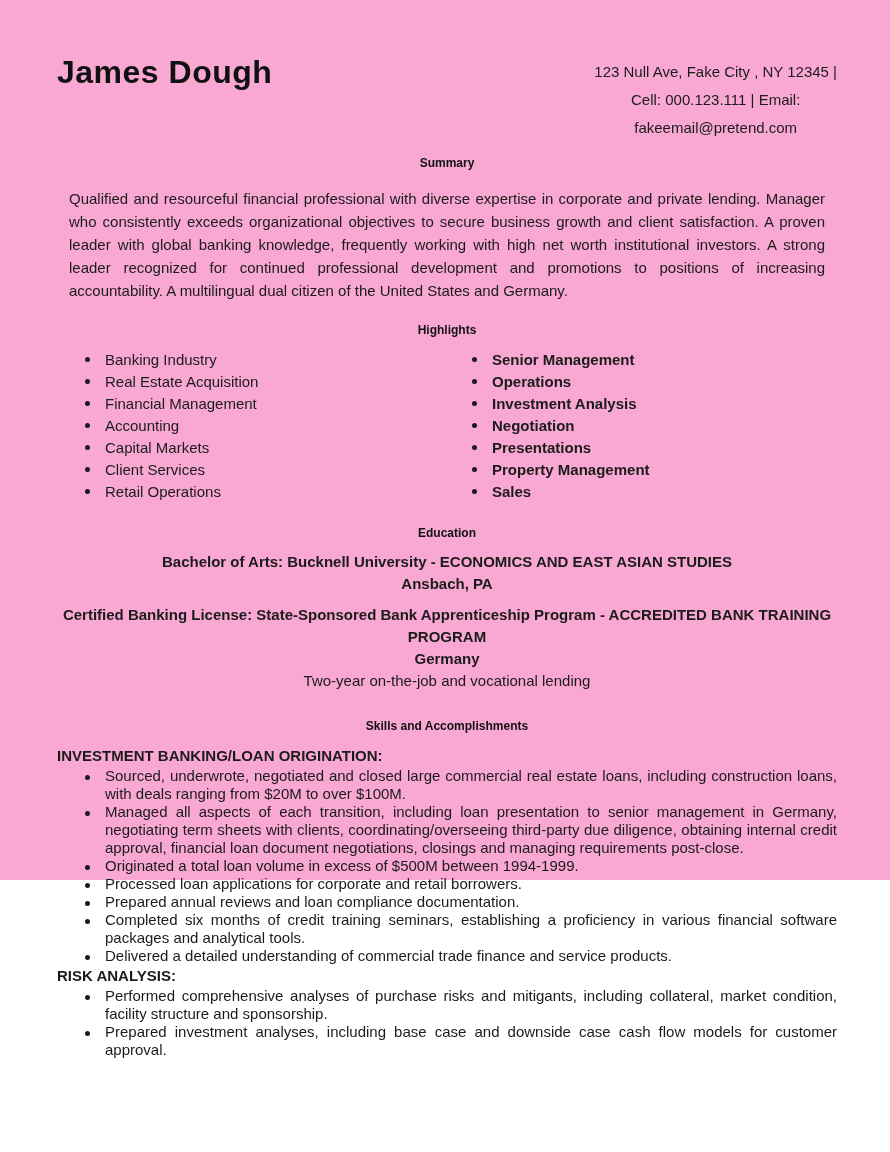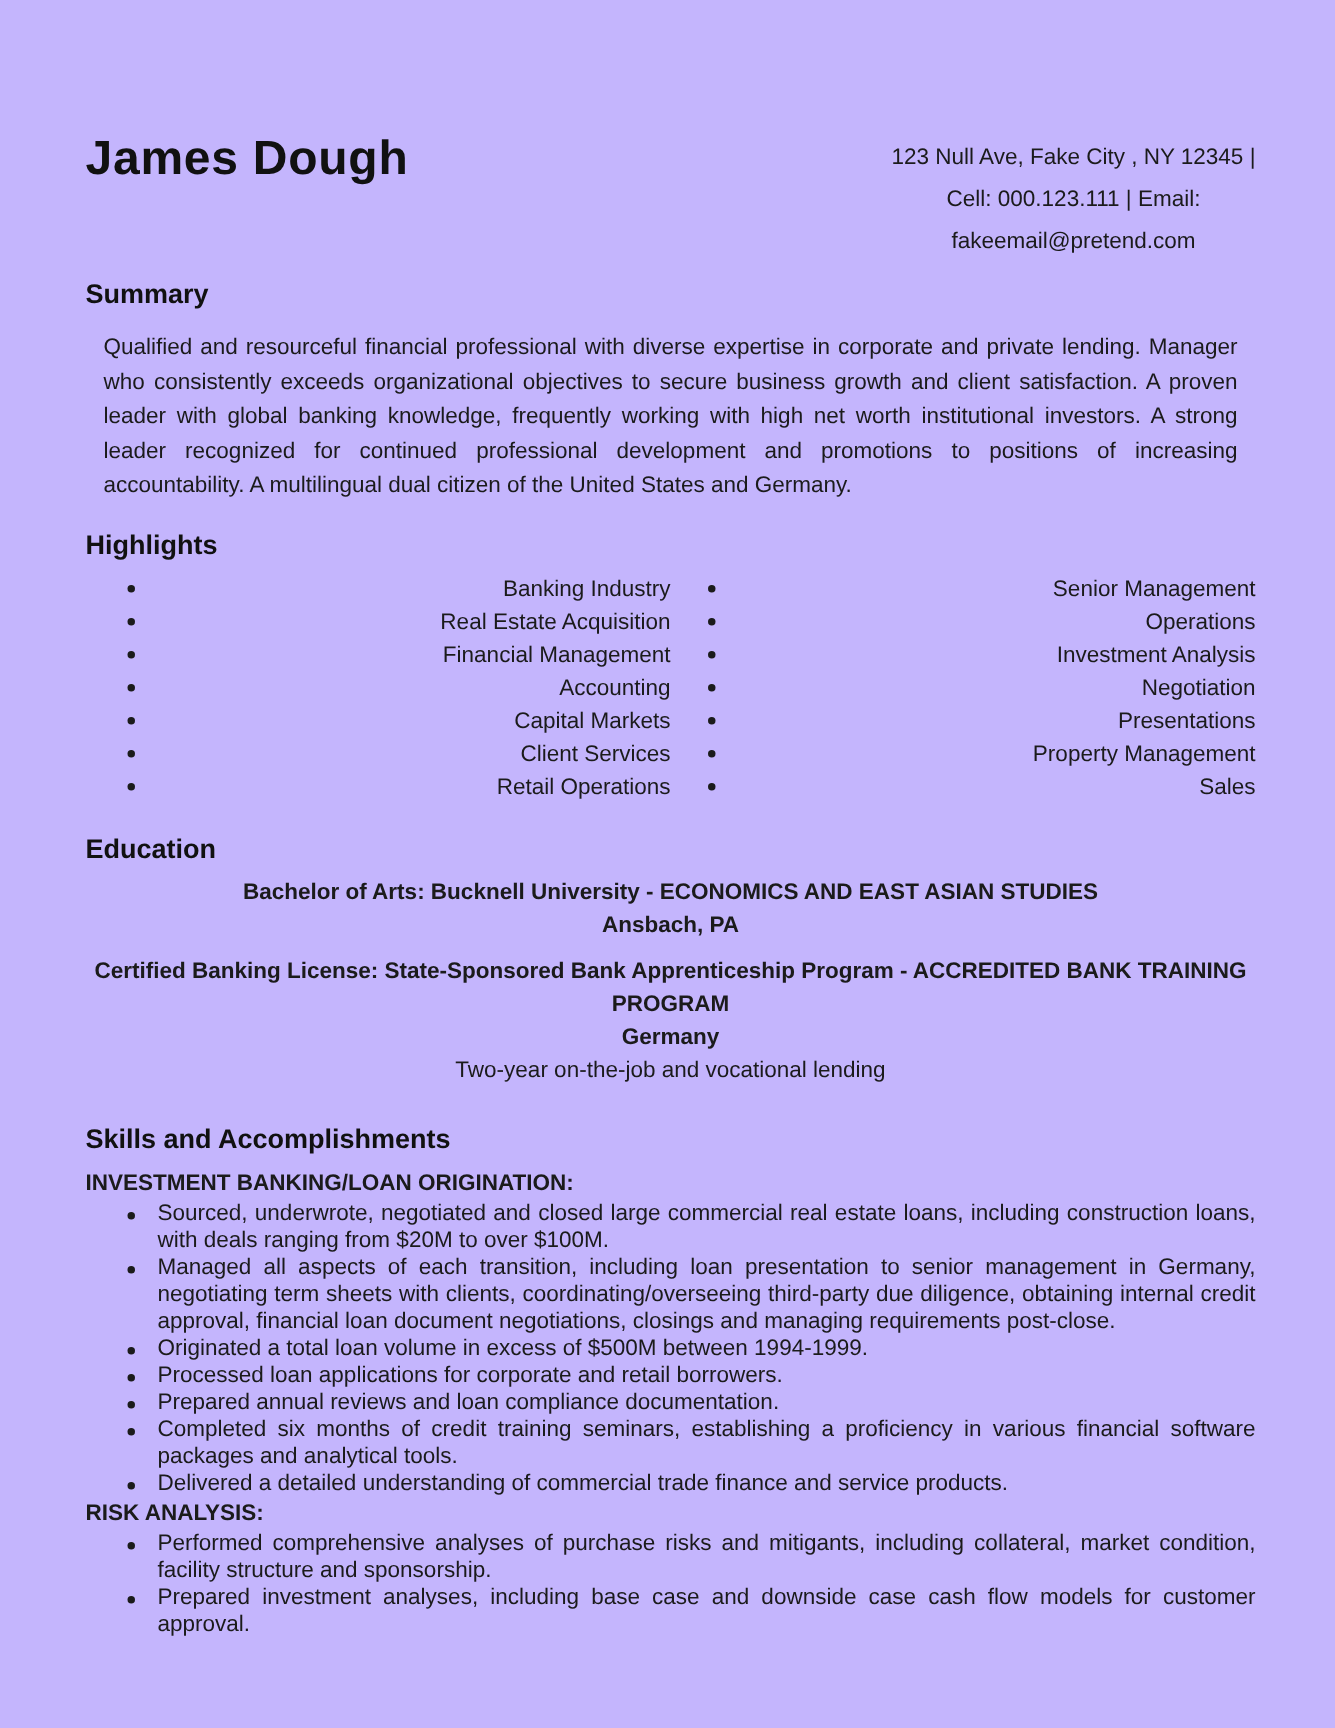--- a/index.html
+++ b/index.html
@@ -8,47 +8,47 @@
     height: 1152px;
     background: #ffffff;
     color: #1b1b1b;
     font-family: "Liberation Sans", "DejaVu Sans", sans-serif;
     font-size: 15px;
     overflow: hidden;
   }
   .page {
     box-sizing: border-box;
     width: 890px;
-    height: 1152px;
-    padding: 86px 53px 0 57px;
-    background: #c4b5fd;
+    height: 880px;
+    padding: 53px 53px 0 57px;
+    background: #f9a8d4;
   }
   
   .header { display: flex; justify-content: space-between; align-items: flex-start; }
   .name {
     margin: 0;
     font-size: 32px;
     line-height: 38px;
     font-weight: bold;
     color: #111111;
     letter-spacing: 0.5px;
   }
   .contact {
     text-align: center;
     font-size: 15px;
     line-height: 28px;
     margin-top: 5px;
     color: #1b1b1b;
   }
   
   h2.sec-heading {
-    font-size: 18px;
+    font-size: 12px;
     line-height: 24px;
     font-weight: bold;
-    text-align: left;
+    text-align: center;
     color: #111111;
     margin: 0;
   }
   .summary h2.sec-heading   { margin: 9px 0 3px 0; }
   .highlights h2.sec-heading{ margin: 16px 0 7px 0; }
   .education h2.sec-heading { margin: 18px 0 6px 0; }
   .skills h2.sec-heading    { margin: 22px 0 7px 0; }
 
   .summary p {
     margin: 12px;
@@ -59,22 +59,22 @@
   
   .hl-columns { display: flex; }
   ul.hl-list {
     list-style: none;
     margin: 0;
     padding: 0;
     width: 390px;
     box-sizing: border-box;
   }
   ul.hl-list.left  { padding-left: 28px; }
-  ul.hl-list.right { padding-left: 25px; }
-  .hl-item { display: flex; line-height: 22px; justify-content: space-between; }
+  ul.hl-list.right { padding-left: 25px; font-weight: bold; }
+  .hl-item { display: flex; line-height: 22px; }
 
   .dot {
     flex: none;
     width: 5px;
     height: 5px;
     border-radius: 50%;
     background: #1b1b1b;
     margin: 8px 15px 0 0;
   }
 

